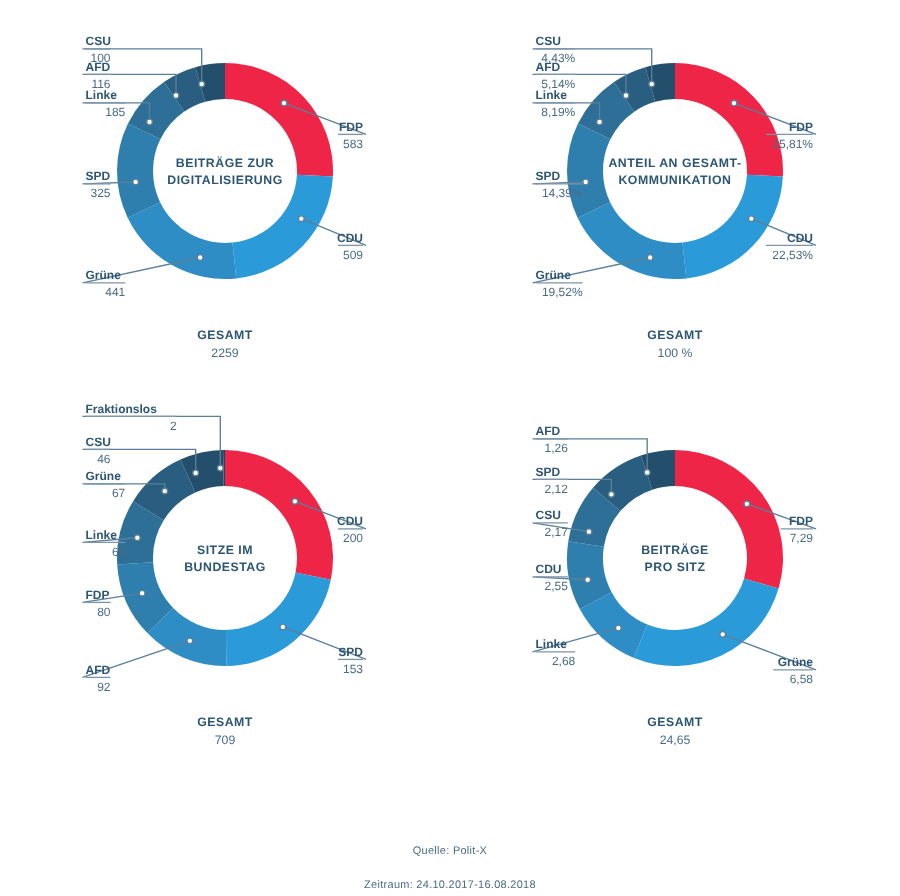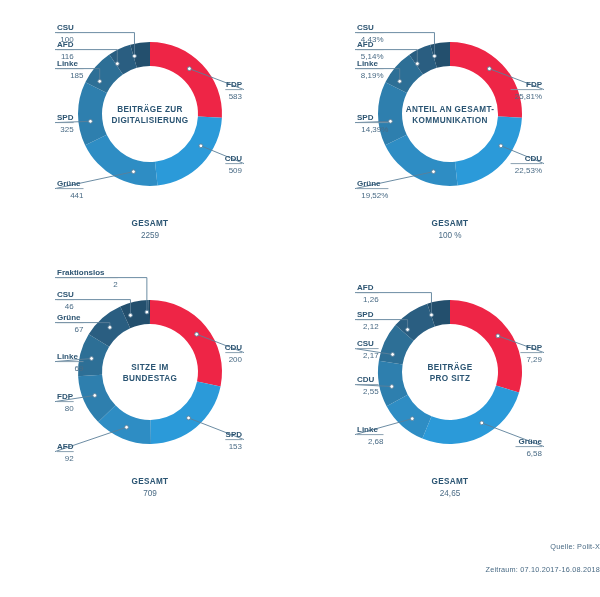--- a/index.html
+++ b/index.html
@@ -30,22 +30,22 @@
   }
   .lbl-val{
     font-size:8px;font-weight:normal;fill:#4a6b85;
   }
   .lbl-rule{stroke:#7d95a8;stroke-width:.9px;}
   .leader{stroke:#5b7f99;stroke-width:.9px;fill:none;}
   .leader-dot{fill:#ffffff;stroke:#5b7f99;stroke-width:.9px;}
   .total-name{font-size:8.2px;font-weight:bold;fill:#2b5573;letter-spacing:.3px;}
   .total-val{font-size:8.2px;font-weight:normal;fill:#4a6b85;}
   .footer{
-    position:absolute;left:0;top:520px;width:600px;
-    text-align:right;
+    position:absolute;left:0;top:540px;width:600px;
+    text-align:center;
   }
   .footer div{
     font-size:7.3px;color:#4a6b85;
     letter-spacing:.2px;
   }
   .f1{margin-top:22px;}
   .f2{margin-top:14px;}
 </style>
 </head>
 <body>
@@ -299,14 +299,14 @@
           <text x="150" y="222" class="total-name" text-anchor="middle">GESAMT</text>
           <text x="150" y="234" class="total-val" text-anchor="middle">24,65</text>
         </g>
     </svg>
   </div>
 
 </div>
 
 <div class="footer">
   <div class="f1">Quelle: Polit-X</div>
-  <div class="f2">Zeitraum: 07.10.2017-16.08.2018</div>
+  <div class="f2">Zeitraum: 24.10.2017-16.08.2018</div>
 </div>
 
 </body></html>

